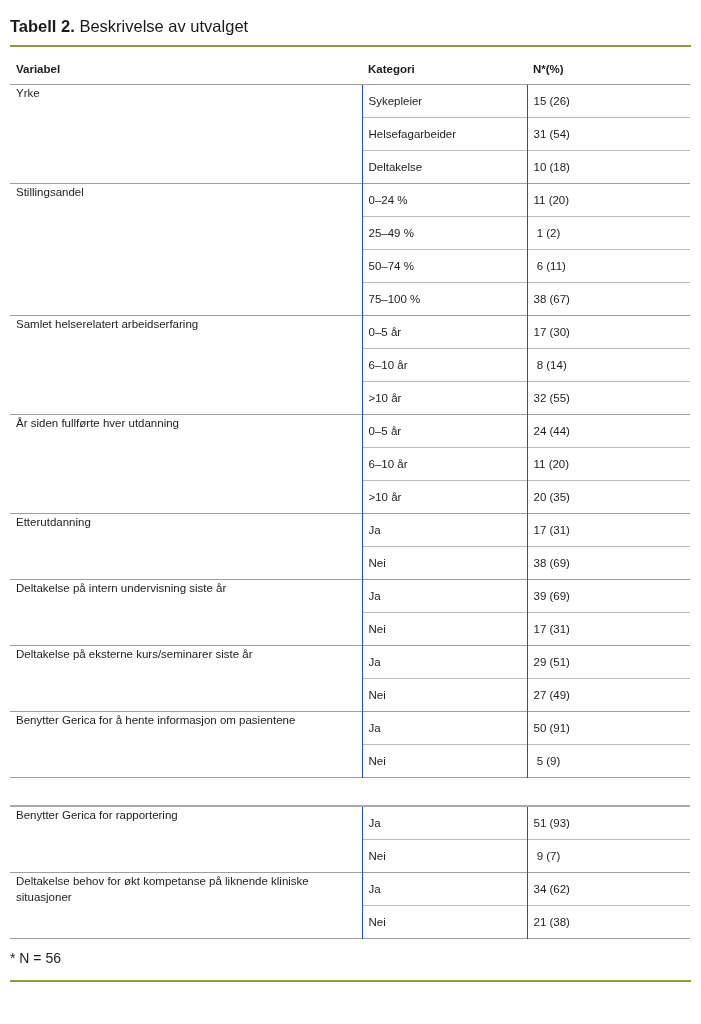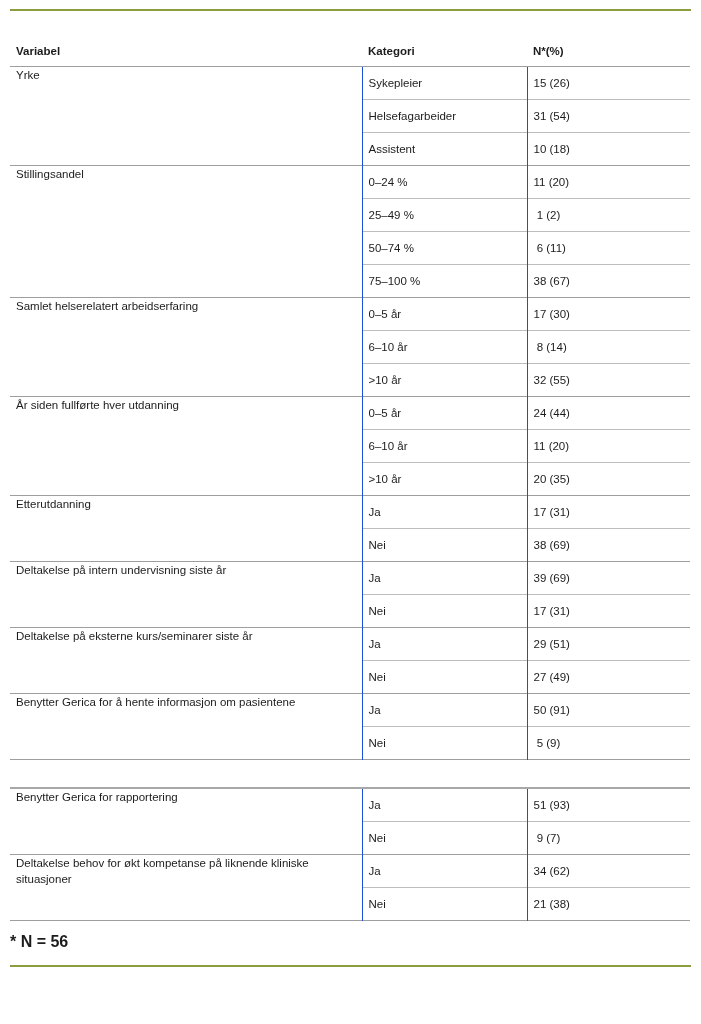--- a/index.html
+++ b/index.html
@@ -43,21 +43,21 @@
     color: #1c1c1c;
     border-bottom: 1px solid #9e9e9e;
   }
   col.c-var { width: 352px; }
   col.c-kat { width: 165px; }
   col.c-n   { width: 163px; }
   table.data-table th {
     text-align: left;
     font-weight: 700;
     font-size: 11.5px;
-    padding: 34px 6px 9px 6px;
+    padding: 16px 6px 9px 6px;
     border-bottom: 1px solid #9e9e9e;
   }
   table.data-table td {
     padding: 0 6px;
     height: 33px;
     box-sizing: border-box;
   }
   td.var {
     vertical-align: top;
     padding-top: 10px;
@@ -67,31 +67,33 @@
     vertical-align: middle;
     border-left: 1px solid #1d4ed8;
   }
   td.n { white-space: pre; }
   tr.group-start td { border-top: 1px solid #9e9e9e; }
   tr.sub td { border-top: 1px solid #bdbdbd; }
   table.second { margin-top: 27px; }
   table.second tr.group-start:first-child td { border-top: 2px solid #a8a8a8; }
   .footnotes {
     margin: 9px 10px 0 10px;
-    font-size: 16px;
+    font-size: 14px;
     line-height: 1.55;
     color: #1c1c1c;
-    font-weight: bold;
   }
 </style>
 </head>
 <body>
 
 <div class="page">
 
+  <div class="title">
+    <span class="bold">Tabell 2.</span><span> Beskrivelse av utvalget</span>
+  </div>
 
   <div class="rule top"></div>
 
   <table class="data-table">
     <colgroup>
         <col class="c-var">
         <col class="c-kat">
         <col class="c-n">
       </colgroup>
     <thead>
@@ -105,21 +107,21 @@
         <tr class="group-start">
           <td class="var" rowspan="3">Yrke</td>
           <td class="kat">Sykepleier</td>
           <td class="n">15 (26)</td>
         </tr>
         <tr class="sub">
           <td class="kat">Helsefagarbeider</td>
           <td class="n">31 (54)</td>
         </tr>
         <tr class="sub">
-          <td class="kat">Assistent</td>
+          <td class="kat">Deltakelse</td>
           <td class="n">10 (18)</td>
         </tr>
         <tr class="group-start">
           <td class="var" rowspan="4">Stillingsandel</td>
           <td class="kat">0–24 %</td>
           <td class="n">11 (20)</td>
         </tr>
         <tr class="sub">
           <td class="kat">25–49 %</td>
           <td class="n"> 1 (2)</td>

